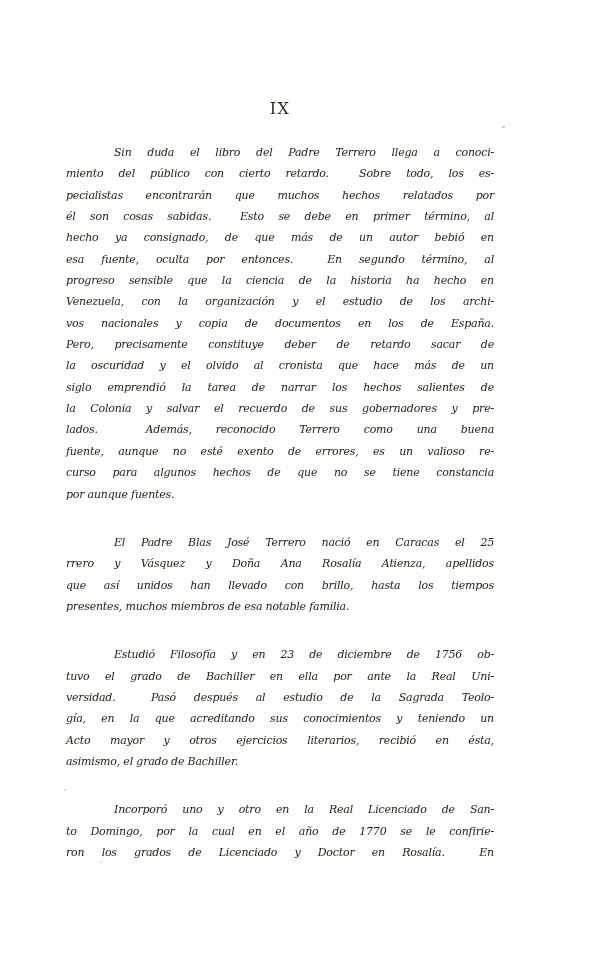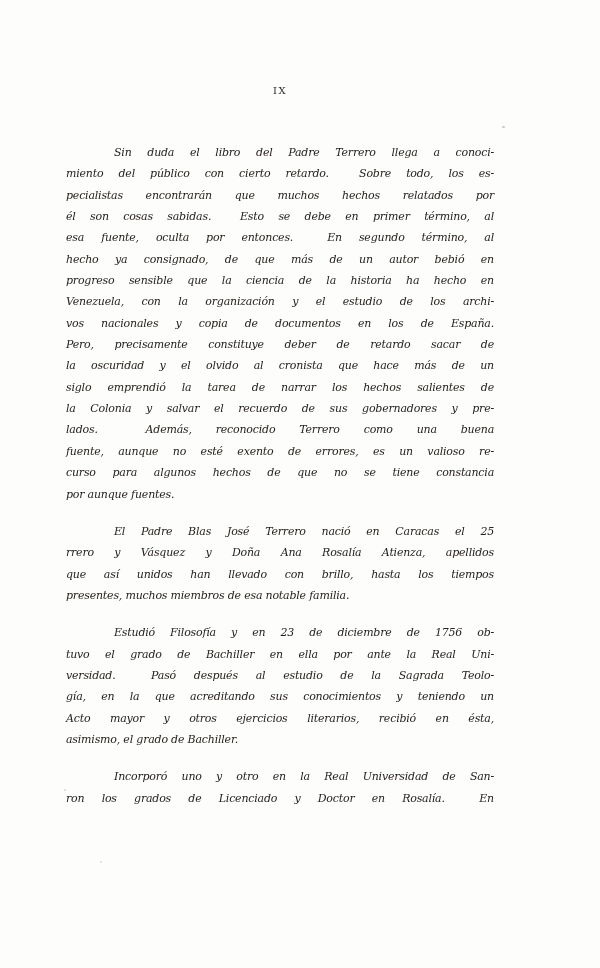--- a/index.html
+++ b/index.html
@@ -14,45 +14,45 @@
     font-family: "DejaVu Serif", serif;
   }
   .page {
     position: relative;
     width: 600px;
     height: 968px;
     background: #fdfdfb;
   }
   .folio {
     position: absolute;
-    top: 85px;
+    top: 99px;
     left: 66px;
     width: 428px;
     text-align: center;
     font-style: normal;
-    font-size: 10px;
+    font-size: 16px;
     letter-spacing: 1.5px;
     color: #2b2926;
     font-family: "DejaVu Serif", serif;
   }
   .text-block {
     position: absolute;
     top: 142px;
     left: 66px;
     width: 428px;
     color: #26221f;
     font-style: italic;
     font-size: 11px;
     letter-spacing: -0.2px;
   }
   .paragraph {
     margin: 0;
   }
   .paragraph + .paragraph {
-    margin-top: 16px;
+    margin-top: 27px;
   }
   .line {
     height: 21.35px;
     line-height: 21.35px;
     text-align: justify;
     text-align-last: justify;
     white-space: pre-wrap;
   }
   .line.first {
     text-indent: 48px;
@@ -74,22 +74,22 @@
 
 <div class="page">
   <div class="folio">IX</div>
 
   <div class="text-block" id="text-block">
       <div class="paragraph">
         <div class="line first">Sin duda el libro del Padre Terrero llega a conoci-</div>
         <div class="line">miento del público con cierto retardo.  Sobre todo, los es-</div>
         <div class="line">pecialistas encontrarán que muchos hechos relatados por</div>
         <div class="line">él son cosas sabidas.  Esto se debe en primer término, al</div>
+        <div class="line">hecho ya consignado, de que más de un autor bebió en</div>
         <div class="line">esa fuente, oculta por entonces.  En segundo término, al</div>
-        <div class="line">hecho ya consignado, de que más de un autor bebió en</div>
         <div class="line">progreso sensible que la ciencia de la historia ha hecho en</div>
         <div class="line">Venezuela, con la organización y el estudio de los archi-</div>
         <div class="line">vos nacionales y copia de documentos en los de España.</div>
         <div class="line">Pero, precisamente constituye deber de retardo sacar de</div>
         <div class="line">la oscuridad y el olvido al cronista que hace más de un</div>
         <div class="line">siglo emprendió la tarea de narrar los hechos salientes de</div>
         <div class="line">la Colonia y salvar el recuerdo de sus gobernadores y pre-</div>
         <div class="line">lados.  Además, reconocido Terrero como una buena</div>
         <div class="line">fuente, aunque no esté exento de errores, es un valioso re-</div>
         <div class="line">curso para algunos hechos de que no se tiene constancia</div>
@@ -103,21 +103,22 @@
       </div>
       <div class="paragraph">
         <div class="line first">Estudió Filosofía y en 23 de diciembre de 1756 ob-</div>
         <div class="line">tuvo el grado de Bachiller en ella por ante la Real Uni-</div>
         <div class="line">versidad.  Pasó después al estudio de la Sagrada Teolo-</div>
         <div class="line">gía, en la que acreditando sus conocimientos y teniendo un</div>
         <div class="line">Acto mayor y otros ejercicios literarios, recibió en ésta,</div>
         <div class="line rag-last">asimismo, el grado de Bachiller.</div>
       </div>
       <div class="paragraph">
-        <div class="line first">Incorporó uno y otro en la Real Universidad de San-</div>
+        <div class="line first">Incorporó uno y otro en la Real Licenciado de San-</div>
+        <div class="line">to Domingo, por la cual en el año de 1770 se le confirie-</div>
         <div class="line">ron los grados de Licenciado y Doctor en Rosalía.  En</div>
       </div>
     </div>
 
   <div class="speck s1"></div>
   <div class="speck s2"></div>
   <div class="speck s3"></div>
 </div>
 
 </body></html>

